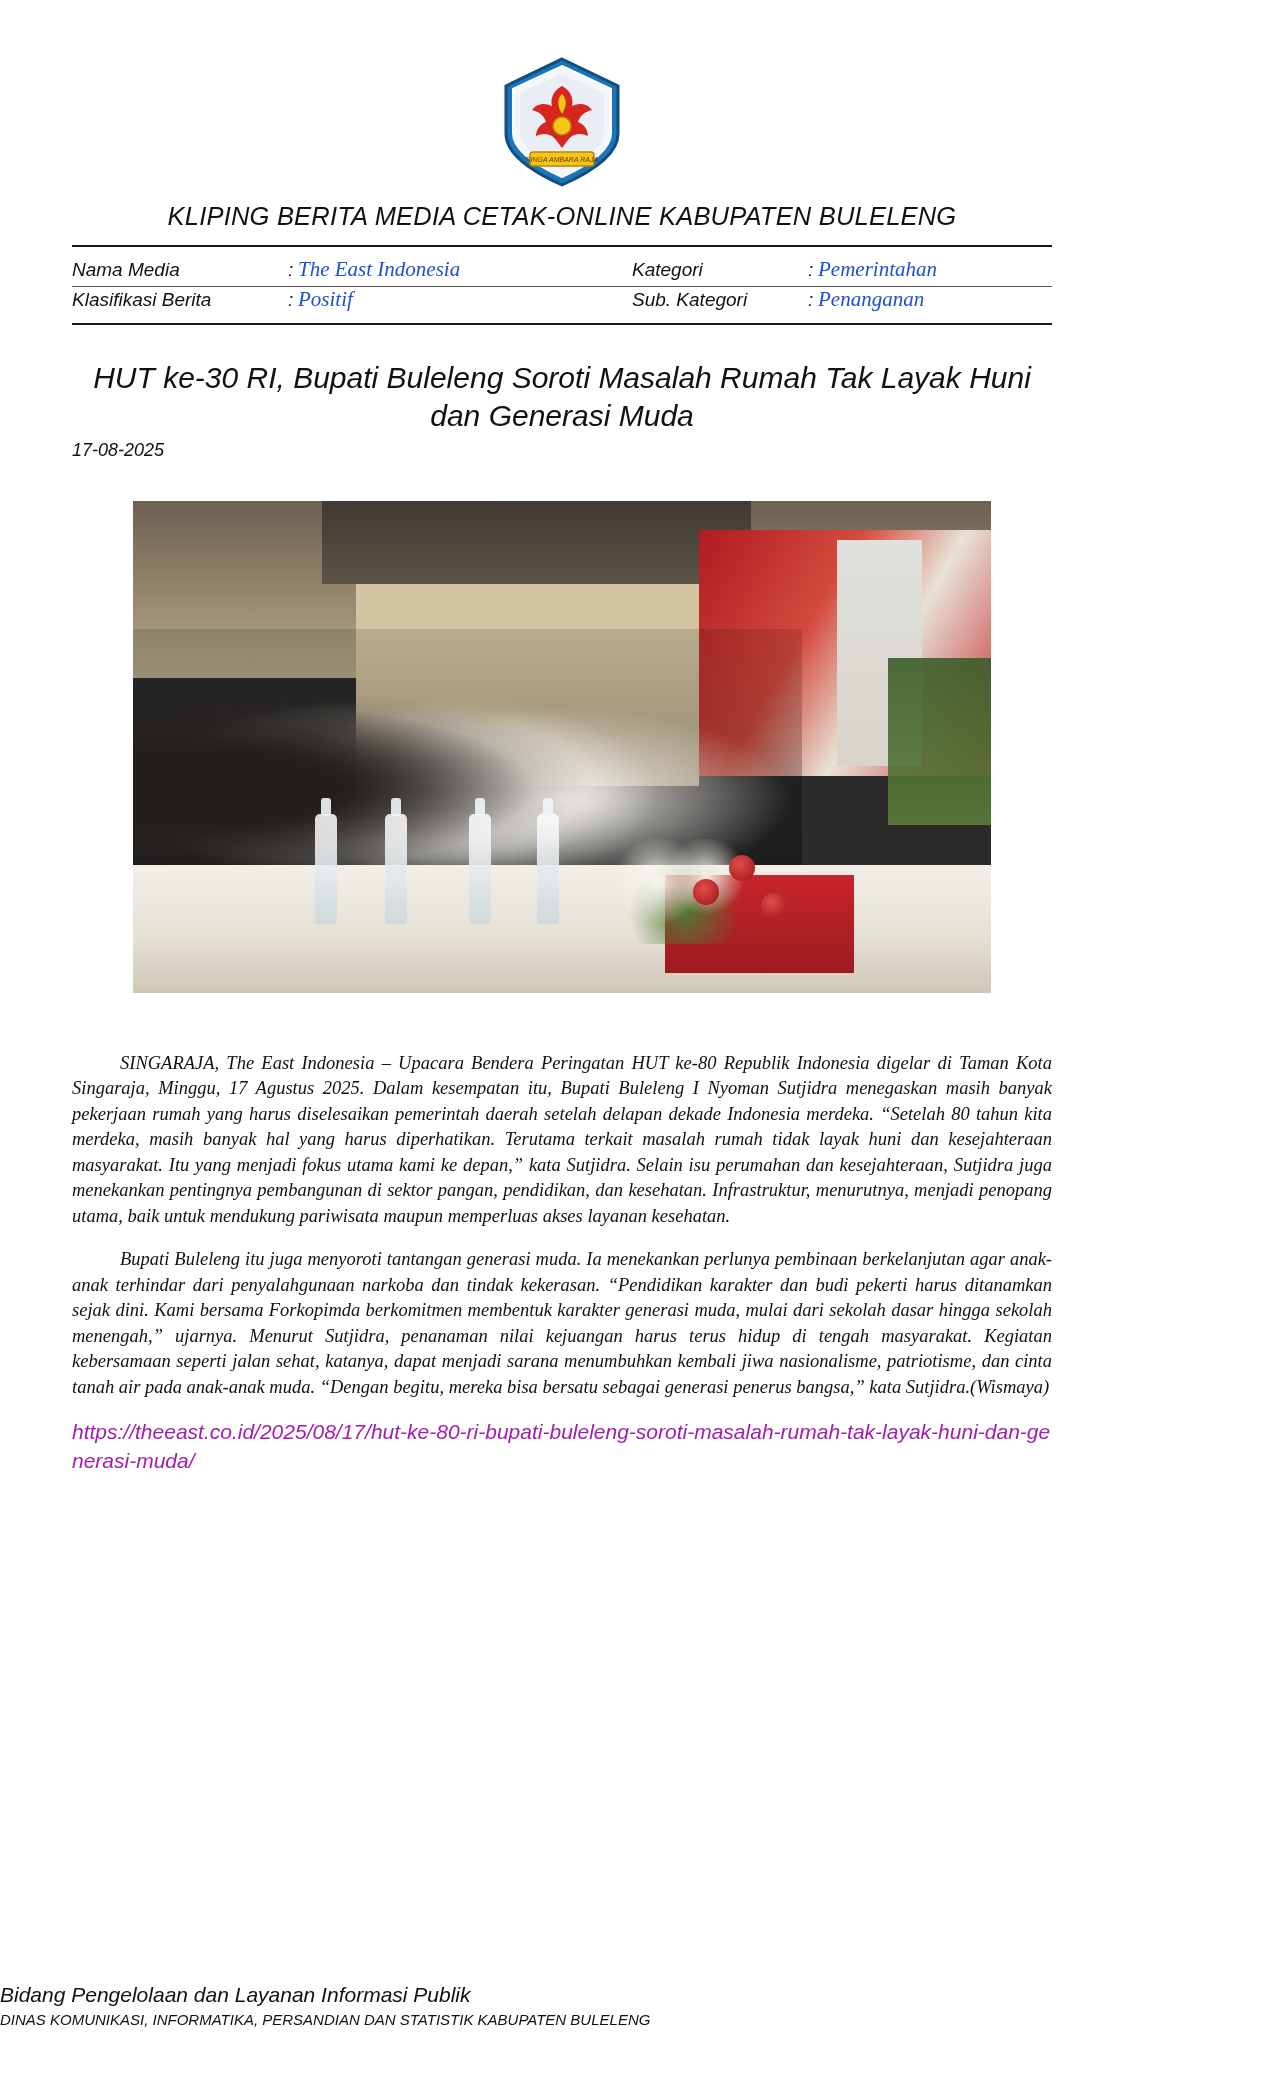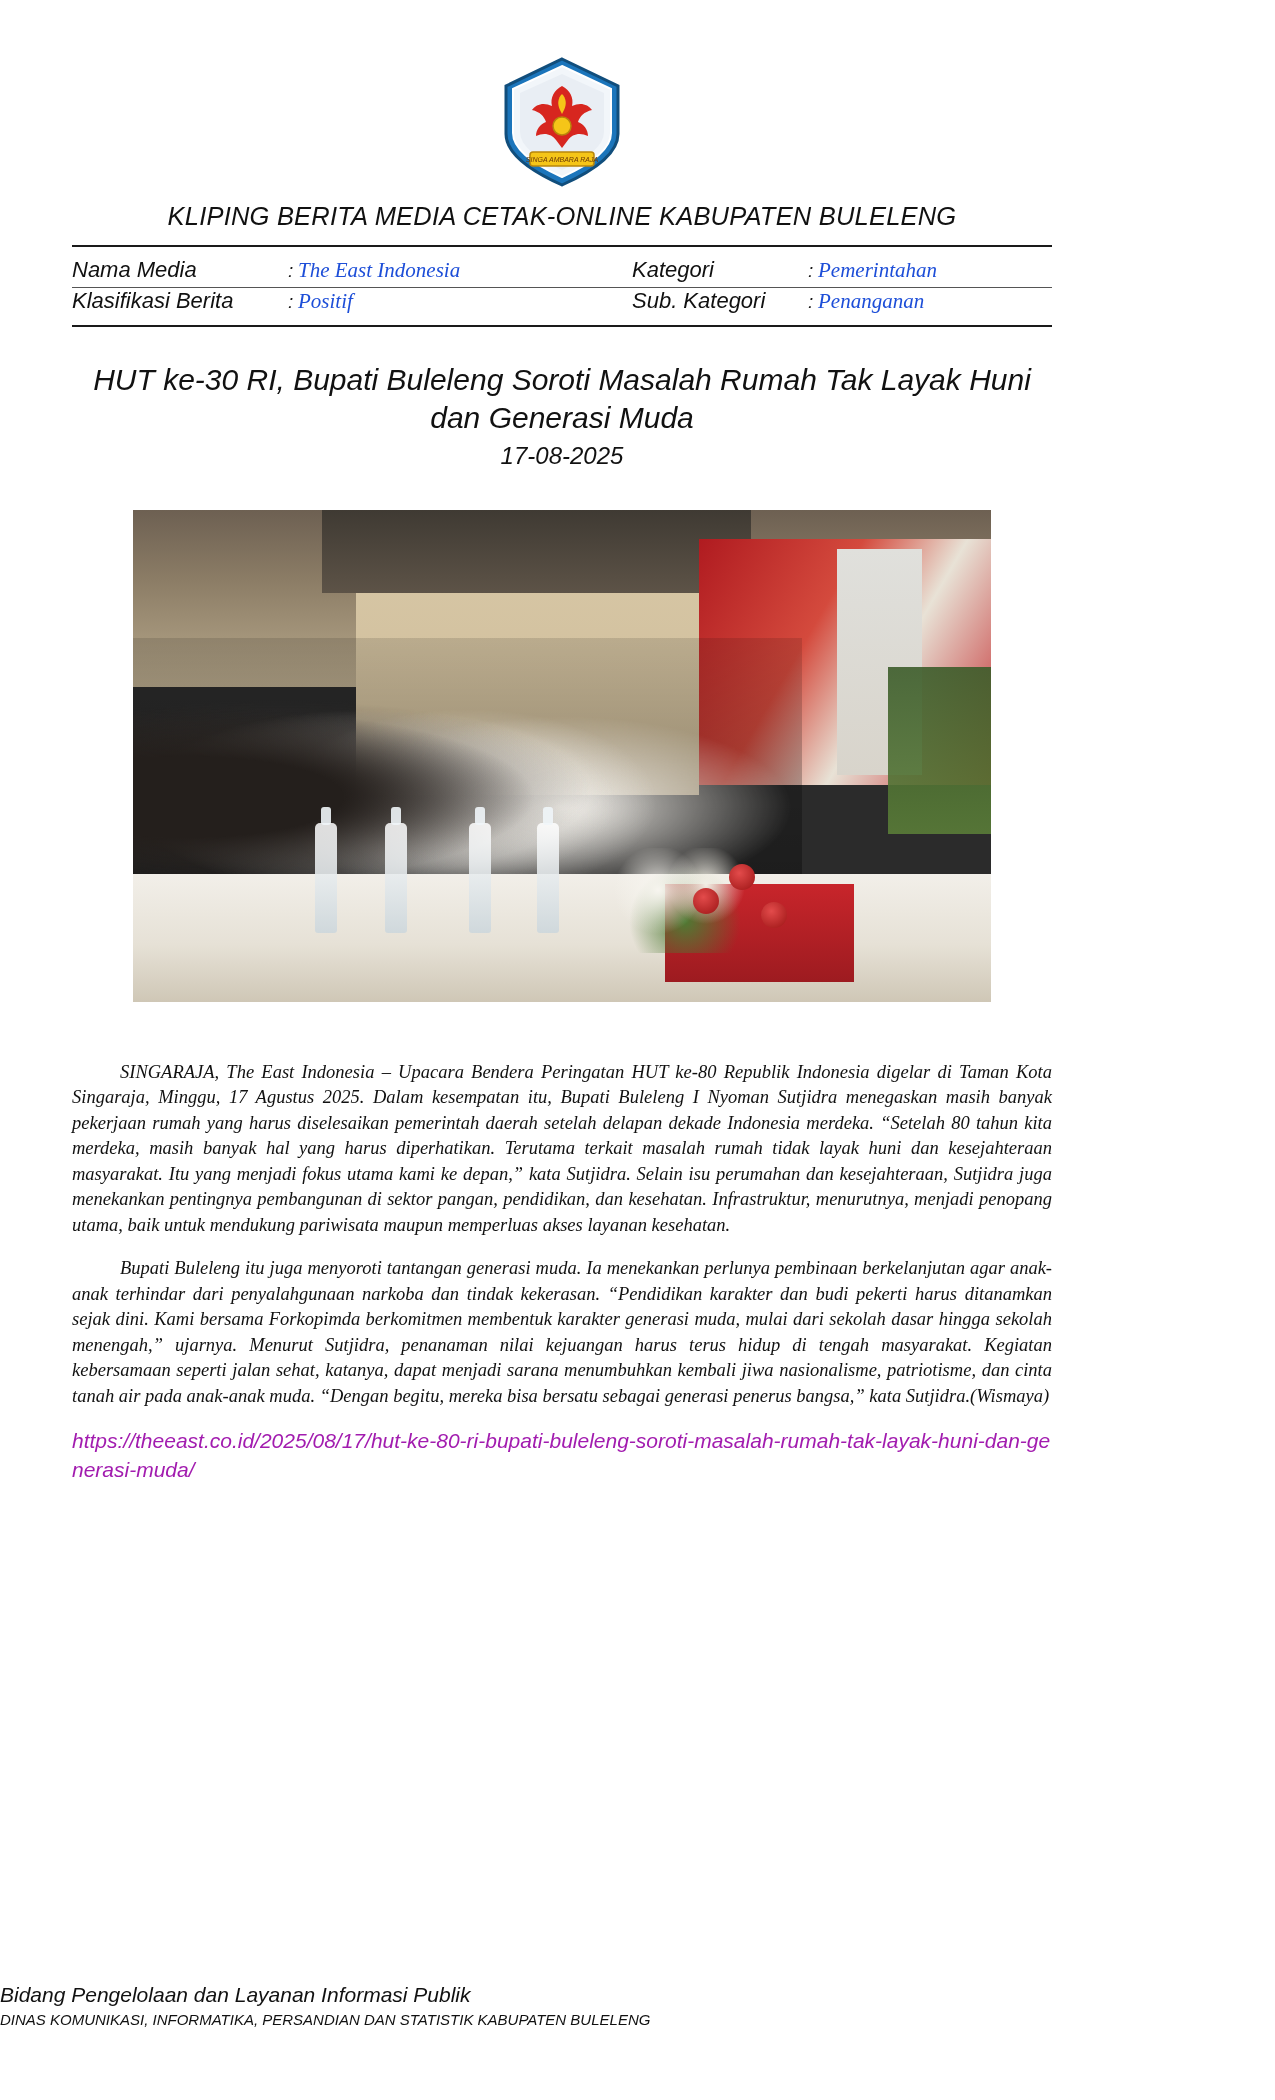--- a/index.html
+++ b/index.html
@@ -62,21 +62,21 @@
   .meta-row + .meta-row {
     border-top: 1px solid #555;
     padding-top: 0;
   }
   .meta-cell {
     display: flex;
     align-items: baseline;
   }
   .m-label {
     font-family: "Liberation Sans", sans-serif;
-    font-size: 22px;
+    font-size: 19px;
     color: #111;
   }
   .m-colon {
     width: 26px;
     text-align: left;
     font-size: 19px;
     padding-left: 16px;
   }
   .m-val {
     font-family: "Liberation Serif", serif;
@@ -91,22 +91,22 @@
   .headline {
     margin: 34px 0 0 0;
     text-align: center;
     font-size: 30px;
     line-height: 1.28;
     font-weight: 400;
     color: #111;
     font-family: "Liberation Sans", sans-serif;
   }
   .date {
-    text-align: center;
-    font-size: 24px;
+    text-align: left;
+    font-size: 18px;
     margin-top: 4px;
     color: #111;
     font-family: "Liberation Sans", sans-serif;
   }
 
   
   .photo-wrap {
     display: flex;
     justify-content: center;
     margin-top: 40px;

